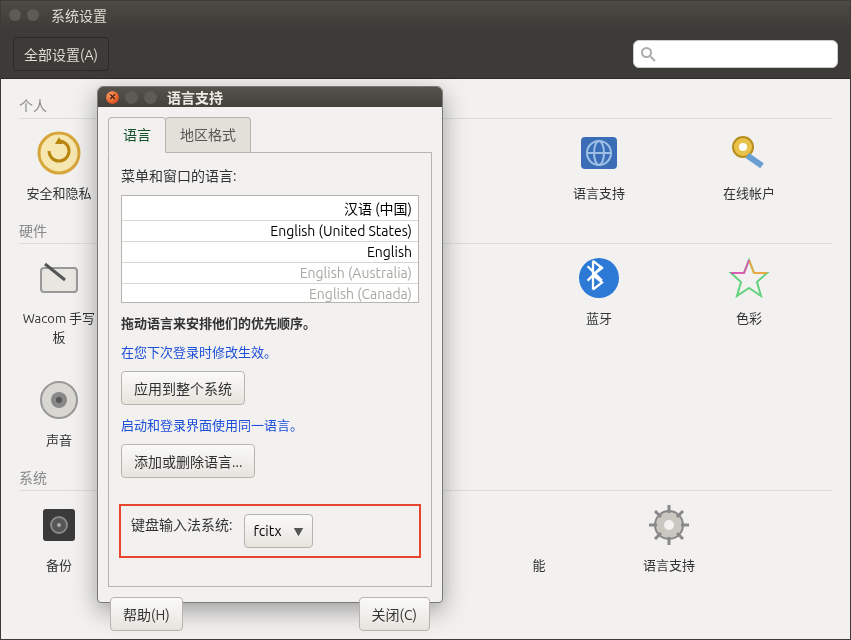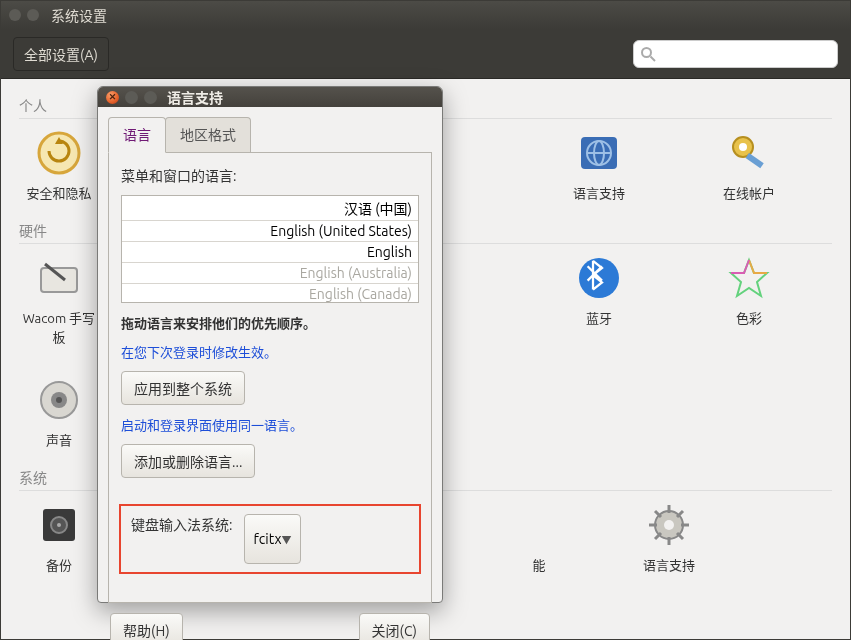--- a/index.html
+++ b/index.html
@@ -24,35 +24,35 @@
 
 
 .dialog { position: absolute; left: 97px; top: 86px; width: 346px; height: 517px; background: #f2f1f0; border: 1px solid #7a7a78; border-radius: 6px 6px 4px 4px; box-shadow: 0 8px 24px rgba(0,0,0,.35); display: flex; flex-direction: column; }
 .dlg-titlebar { height: 26px; background: linear-gradient(#55524c,#44413c); border-radius: 5px 5px 0 0; display: flex; align-items: center; padding: 0 8px; color: #efece6; font-size: 14px; font-weight: bold; }
 .dlg-wc { display: flex; gap: 6px; margin-right: 10px; }
 .dlg-close { width: 13px; height: 13px; border-radius: 50%; background: radial-gradient(circle at 35% 30%, #fa9e6a, #e45f28 60%, #a8381d); display:flex;align-items:center;justify-content:center; font-size:9px; color:#4a220f; }
 .dlg-min { width: 13px; height: 13px; border-radius: 50%; background: #5c5b56; }
 .dlg-max { width: 13px; height: 13px; border-radius: 50%; background: #5c5b56; }
 
 .tabs { display: flex; margin: 10px 10px 0 10px; }
-.tab { padding: 6px 14px 8px 14px; border: 1px solid #b7b4ad; background: #e7e4de; border-bottom: none; font-size: 14px; color: #701a75; cursor: pointer; border-radius: 4px 4px 0 0; margin-right: -1px; position: relative; }
+.tab { padding: 6px 14px 8px 14px; border: 1px solid #b7b4ad; background: #e7e4de; border-bottom: none; font-size: 14px; color: #14532d; cursor: pointer; border-radius: 4px 4px 0 0; margin-right: -1px; position: relative; }
 .tab.active { background: #f2f1f0; z-index: 2; }
 .tab.inactive { background: #e3e0da; color: #555; }
 .tab-panel { border: 1px solid #b7b4ad; margin: 0 10px 0 10px; padding: 12px; flex: 1; background: #f2f1f0; display: flex; flex-direction: column; gap: 10px; }
 .tab.active { border-bottom: 1px solid #f2f1f0; margin-bottom: -1px; }
 
 .field-label { font-size: 14px; color: #333; }
 .lang-list { border: 1px solid #b7b4ad; background: #fff; height: 108px; overflow: hidden; text-align: right; }
 .lang-list .li { padding: 2px 6px; font-size: 14px; border-bottom: 1px solid #d8d5cf; cursor: move; }
 .lang-list .li.dim { color: #a9a7a0; }
 .hint-bold { font-size: 13px; color: #333; font-weight: bold; }
 .hint-small { font-size: 13px; color: #1d4ed8; }
 .btn { background: linear-gradient(#fafaf8,#e7e4de); border: 1px solid #b7b4ad; border-radius: 4px; padding: 6px 12px; font-size: 14px; color: #333; cursor: pointer; width: fit-content; }
 .ime-row { display: flex; gap: 12px; border: 2px solid #e8452f; padding: 8px 10px; margin: 16px -2px; }
-.dropdown { background: linear-gradient(#fafaf8,#e7e4de); border: 1px solid #b7b4ad; border-radius: 4px; padding: 16px 8px; font-size: 14px; display: flex; align-items: center; gap: 0; cursor: pointer; }
+.dropdown { background: linear-gradient(#fafaf8,#e7e4de); border: 1px solid #b7b4ad; border-radius: 4px; padding: 8px 8px; font-size: 14px; display: flex; align-items: center; gap: 12px; cursor: pointer; }
 .dropdown .arrow { font-size: 10px; color: #555; }
 .dlg-actions { display: flex; padding: 10px 12px 12px 12px; gap: 10px; }
 .dlg-actions .spacer { flex: 1; }
 .help-btn { color: #333; }
 </style>
 </head>
 <body>
 
 <div class="main-window">
   <div class="titlebar">

